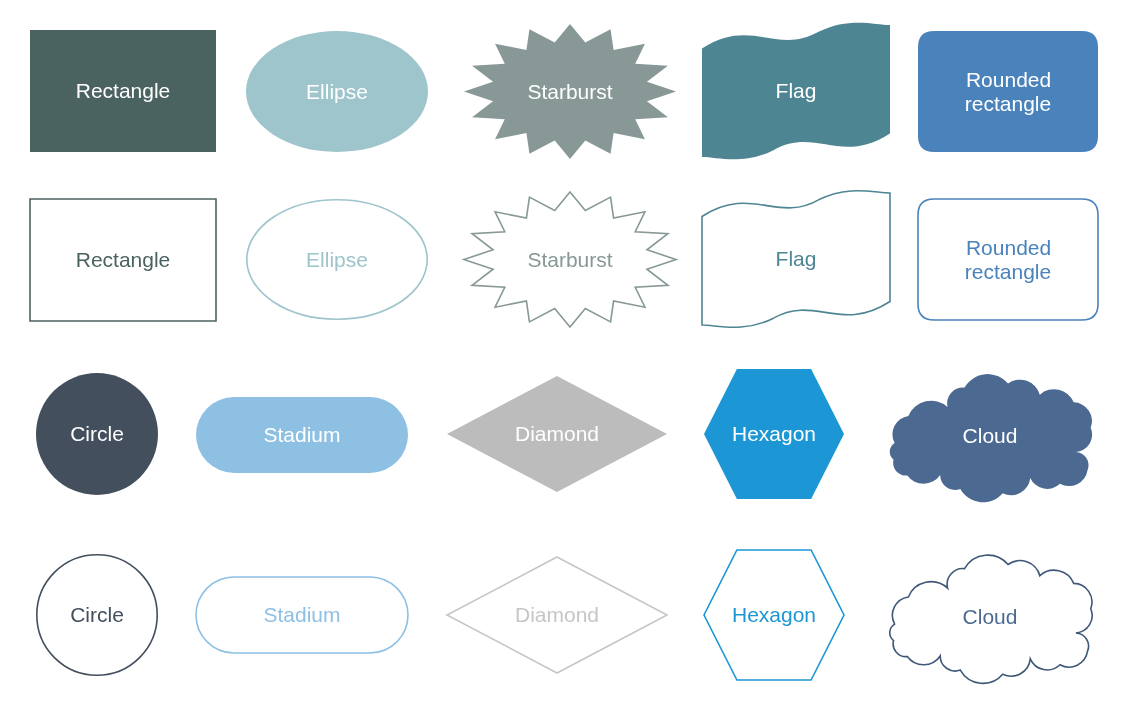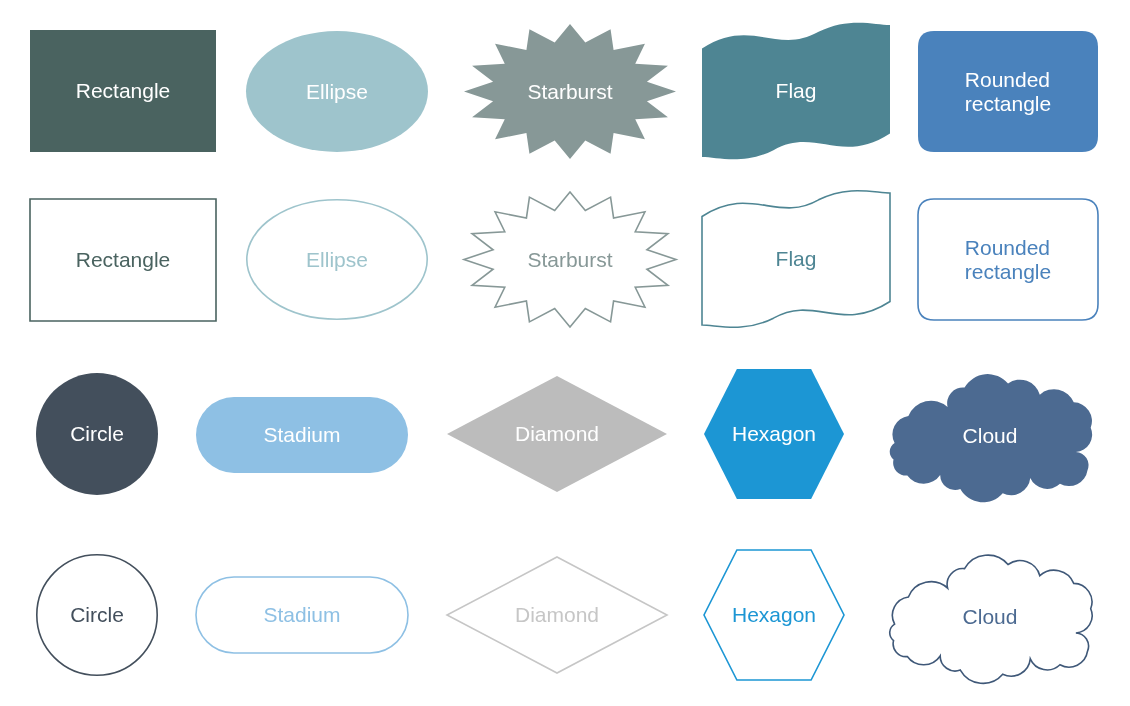--- a/index.html
+++ b/index.html
@@ -32,21 +32,21 @@
 
   .shape-label {
     position: absolute;
     left: 0;
     top: 0;
     width: 100%;
     height: 100%;
     display: flex;
     align-items: center;
     justify-content: center;
-    text-align: left;
+    text-align: right;
     line-height: 1.12;
     font-size: 21px;
     font-family: "Liberation Sans", sans-serif;
     pointer-events: none;
     white-space: pre-line;
   }
 </style>
 </head>
 <body>
 

